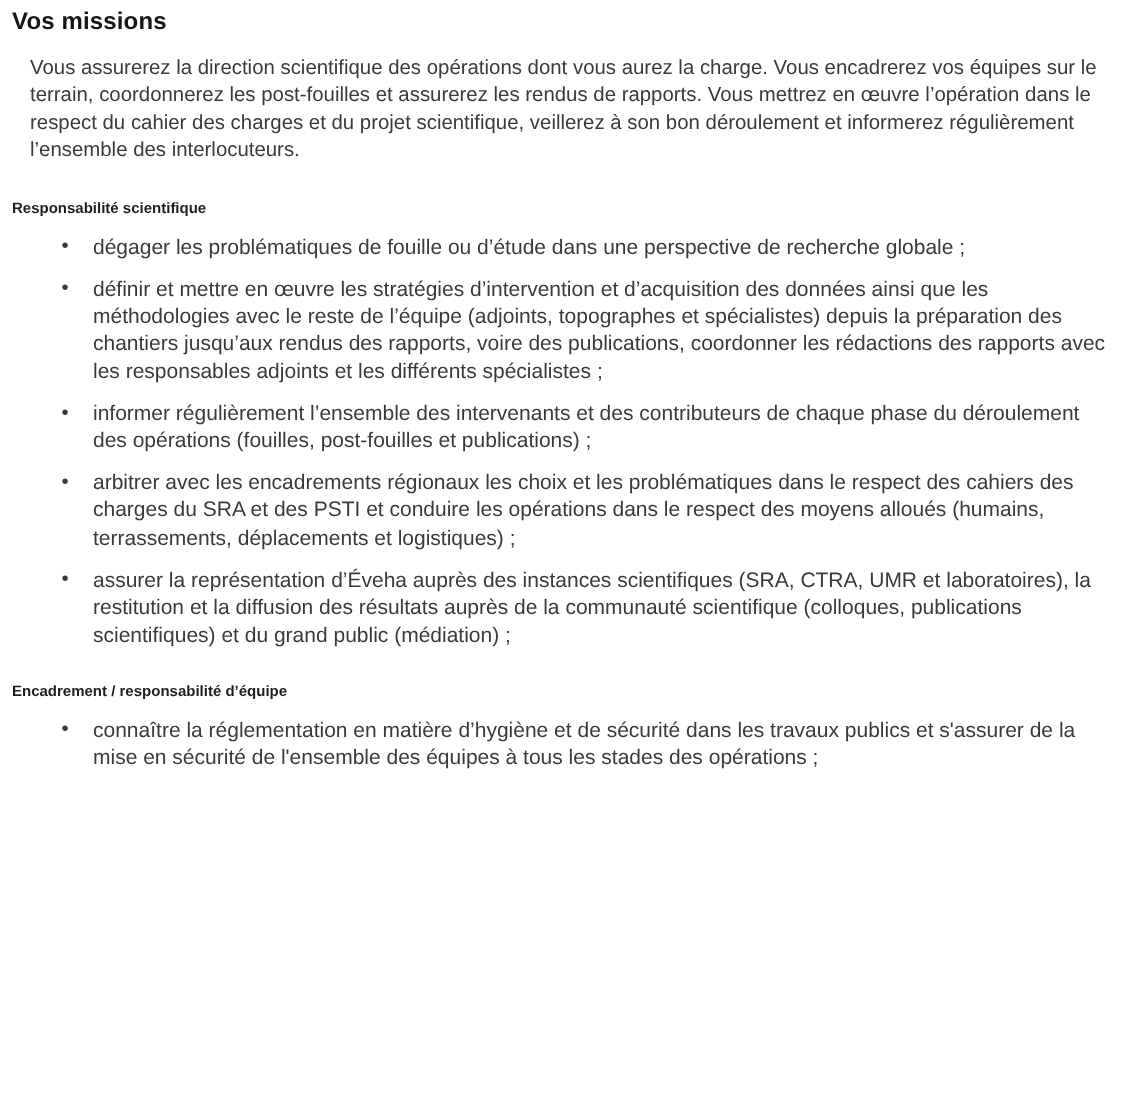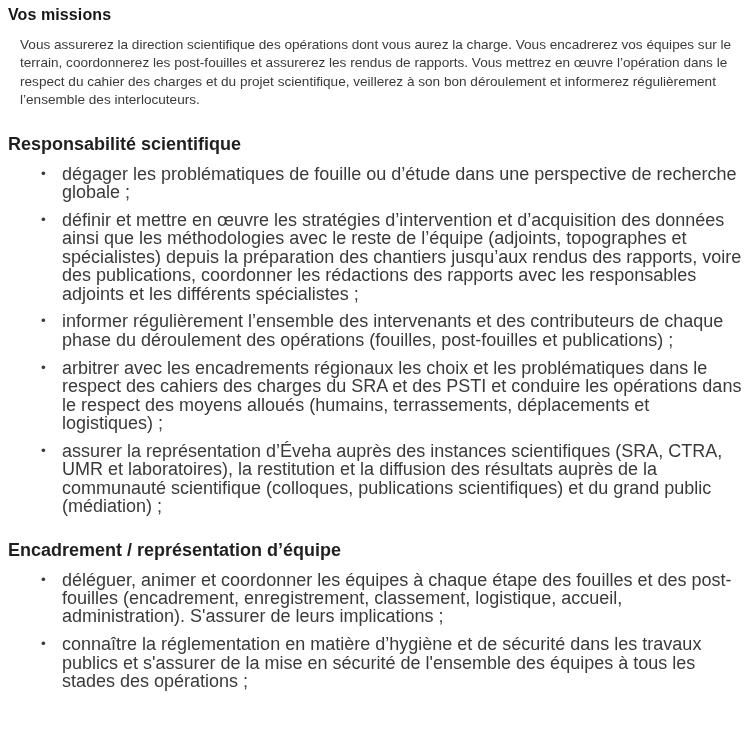--- a/index.html
+++ b/index.html
@@ -25,33 +25,33 @@
     margin: 0 0 7px 0;
     letter-spacing: 0.1px;
   }
   .intro {
     font-size: 13.6px;
     line-height: 18.4px;
     margin: 12px;
     color: #3a3a3a;
   }
   .section-heading {
-    font-size: 18px;
+    font-size: 10px;
     font-weight: bold;
     color: #1f1f1f;
     margin: 24px 0 10px 0;
   }
   ul.mission-list {
     list-style: none;
     margin: 0;
     padding: 0;
   }
   ul.mission-list li {
     position: relative;
-    font-size: 18px;
+    font-size: 14px;
     line-height: 18.4px;
     padding-left: 54px;
     margin-bottom: 9.5px;
     color: #3a3a3a;
   }
   ul.mission-list li::before {
     content: "•";
     position: absolute;
     left: 33px;
     top: 0;
@@ -73,20 +73,19 @@
     <ul class="mission-list">
       <li>dégager les problématiques de fouille ou d’étude dans une perspective de recherche globale ;</li>
       <li>définir et mettre en œuvre les stratégies d’intervention et d’acquisition des données ainsi que les méthodologies avec le reste de l’équipe (adjoints, topographes et spécialistes) depuis la préparation des chantiers jusqu’aux rendus des rapports, voire des publications, coordonner les rédactions des rapports avec les responsables adjoints et les différents spécialistes ;</li>
       <li>informer régulièrement l’ensemble des intervenants et des contributeurs de chaque phase du déroulement des opérations (fouilles, post-fouilles et publications) ;</li>
       <li>arbitrer avec les encadrements régionaux les choix et les problématiques dans le respect des cahiers des charges du SRA et des PSTI et conduire les opérations dans le respect des moyens alloués (humains, terrassements, déplacements et logistiques) ;</li>
       <li>assurer la représentation d’Éveha auprès des instances scientifiques (SRA, CTRA, UMR et laboratoires), la restitution et la diffusion des résultats auprès de la communauté scientifique (colloques, publications scientifiques) et du grand public (médiation) ;</li>
     </ul>
   </div>
 
   <div>
-    <h2 class="section-heading">Encadrement / représentation d’équipe</h2>
+    <h2 class="section-heading">Encadrement / responsabilité d’équipe</h2>
     <ul class="mission-list">
-      <li>déléguer, animer et coordonner les équipes à chaque étape des fouilles et des post-fouilles (encadrement, enregistrement, classement, logistique, accueil, administration). S'assurer de leurs implications ;</li>
       <li>connaître la réglementation en matière d’hygiène et de sécurité dans les travaux publics et s'assurer de la mise en sécurité de l'ensemble des équipes à tous les stades des opérations ;</li>
     </ul>
   </div>
 
 </div>
 
 </body></html>

